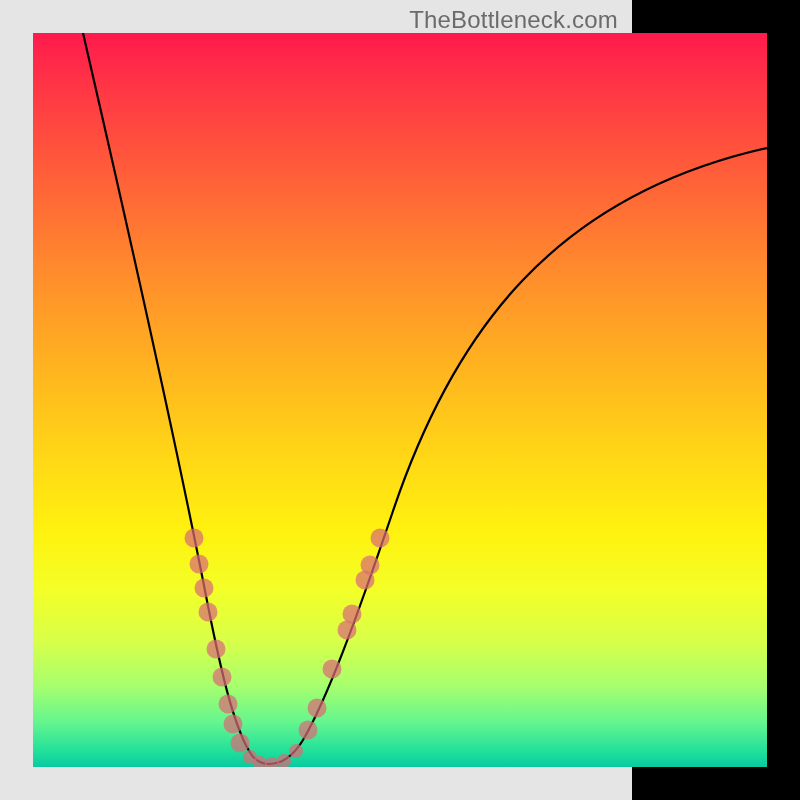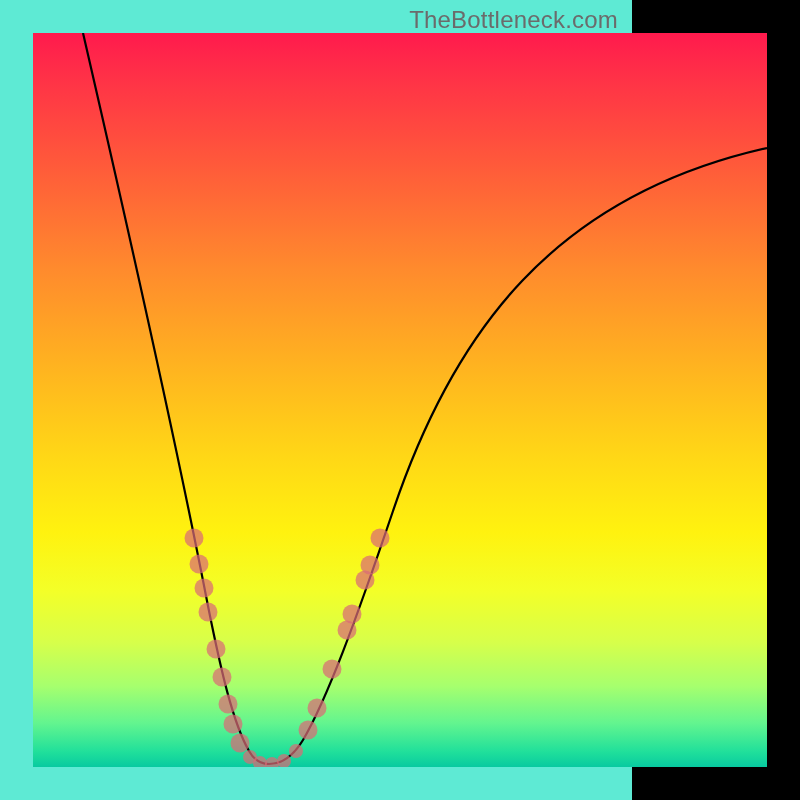--- a/index.html
+++ b/index.html
@@ -10,21 +10,21 @@
     background: #000;
     overflow: hidden;
     font-family: Arial, Helvetica, sans-serif;
   }
   .frame {
     position: absolute;
     left: 0;
     top: 0;
     width: 632px;
     height: 800px;
-    background: #5eead4;
+    background: #e5e5e5;
   }
   .plot {
     position: absolute;
     left: 33px;
     top: 33px;
     width: 734px;
     height: 734px;
     
     background: linear-gradient(to bottom,
       #ff1a4d 0%,

